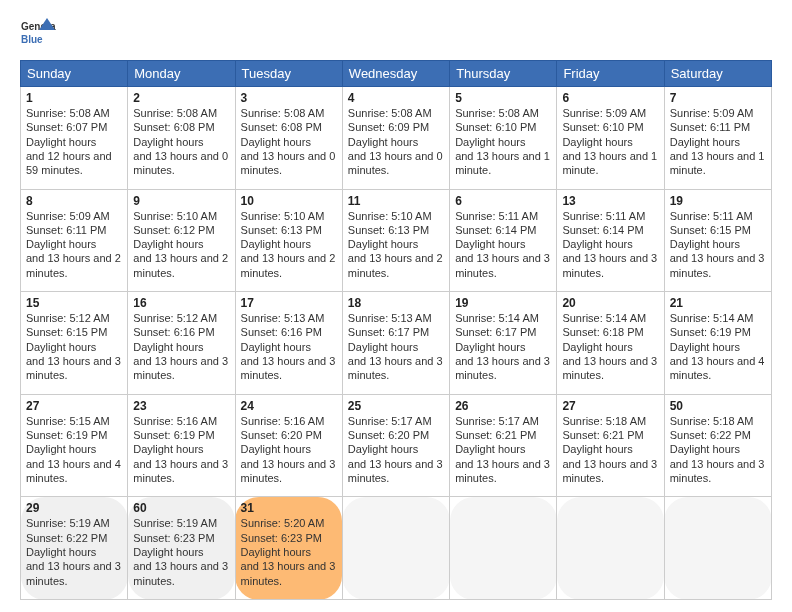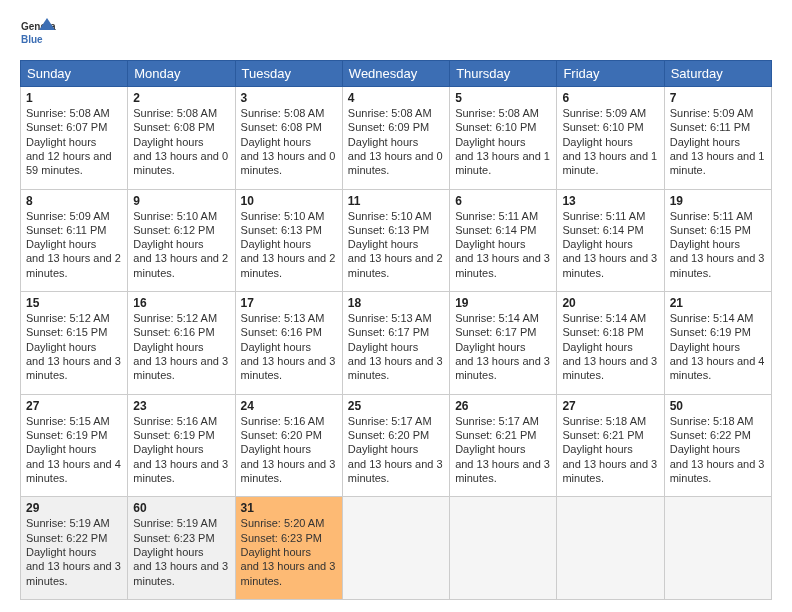--- a/index.html
+++ b/index.html
@@ -61,20 +61,21 @@
       border: 1px solid #ccc;
       vertical-align: top;
       padding: 4px 5px;
       font-size: 9.5px;
       color: #222;
       background: #fff;
       height: 80px;
     }
     .calendar tr:last-child td {
       background: #f0f0f0;
+      border-radius: 24px;
     }
     .day-num {
       font-size: 12px;
       font-weight: bold;
       display: block;
       margin-bottom: 1px;
     }
     .day-info {
       font-size: 11px;
       line-height: 1.3;

